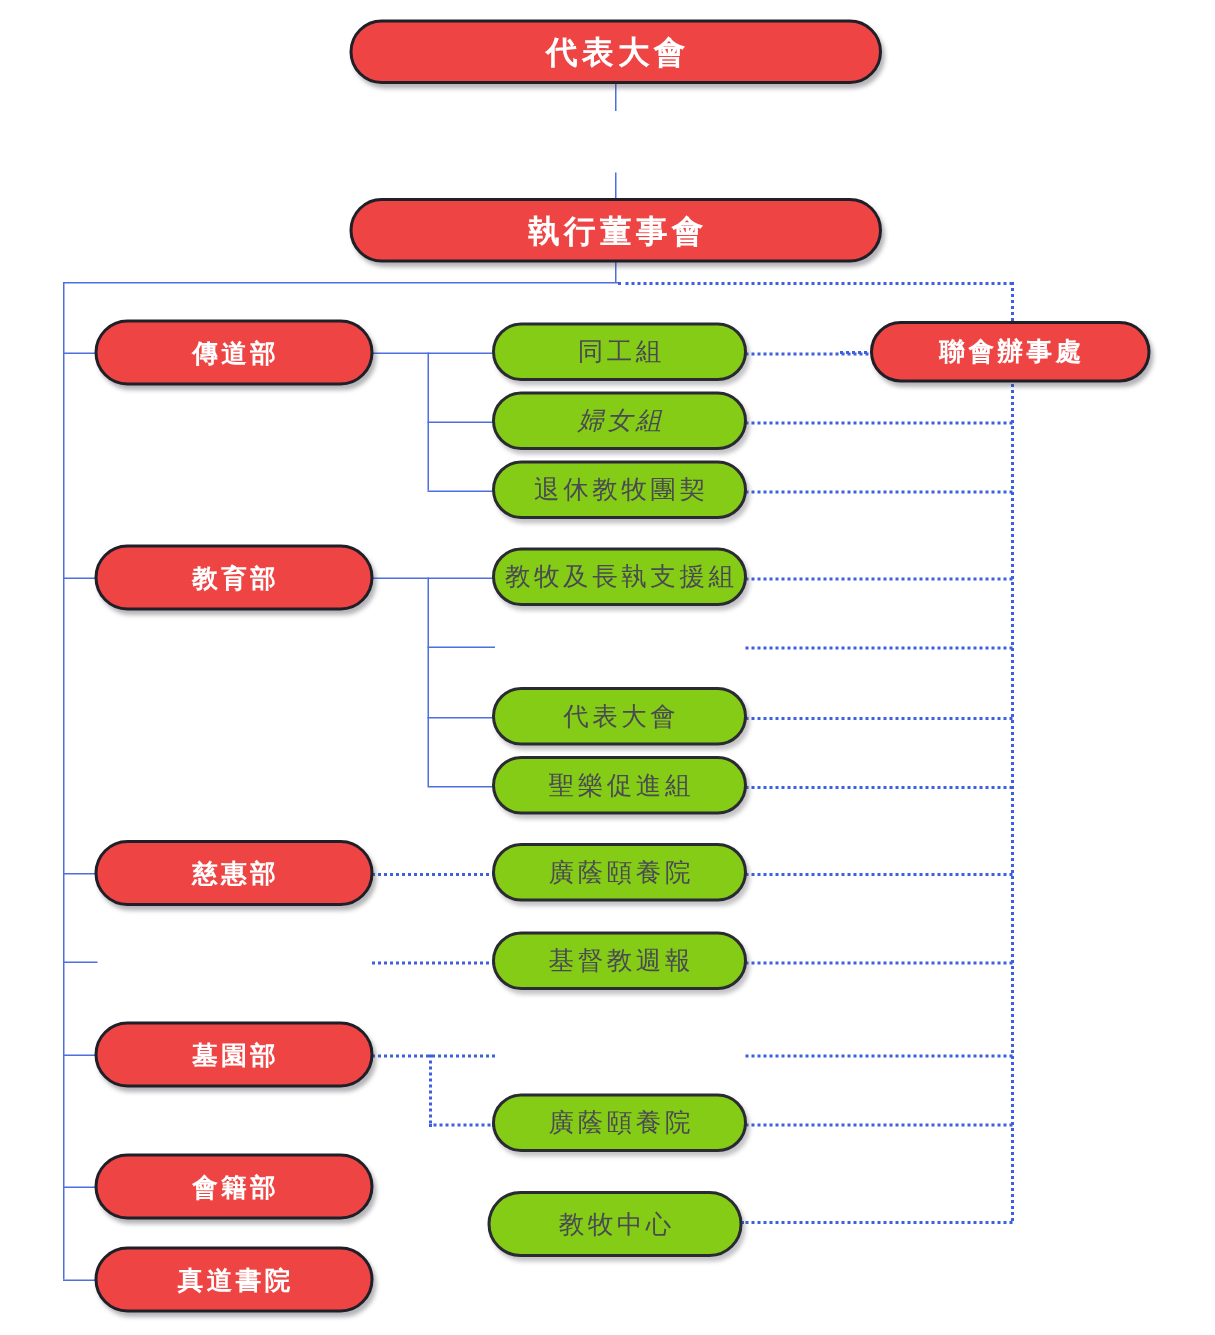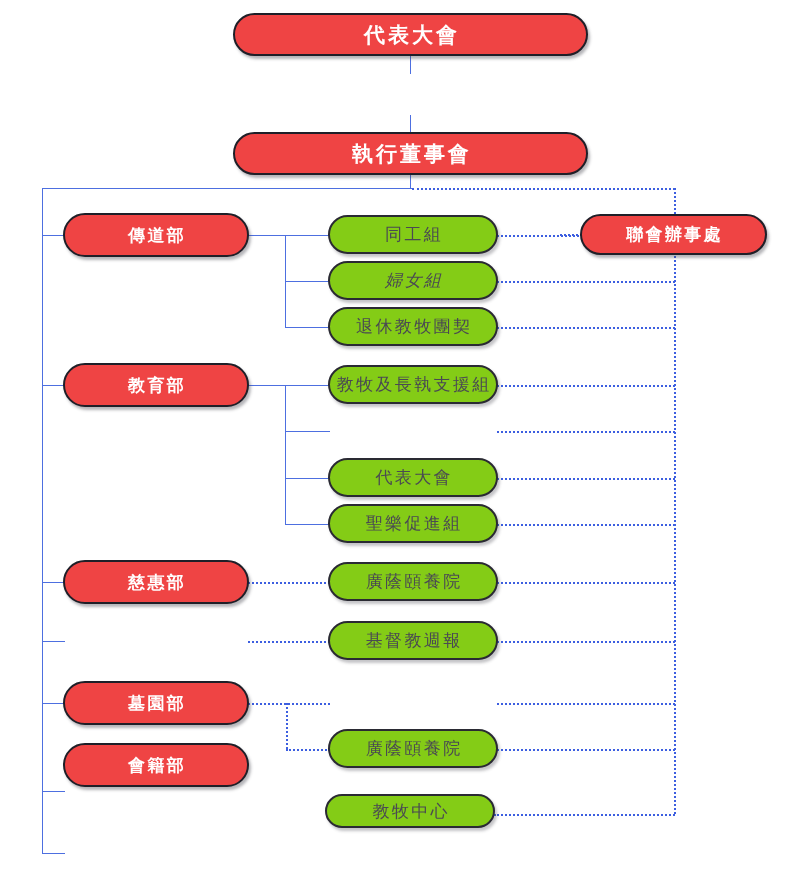--- a/index.html
+++ b/index.html
@@ -66,21 +66,21 @@
     border-radius: 999px;
     color: #4a4a52;
     font-weight: normal;
     box-shadow: 2px 3px 3px rgba(60,60,70,0.30);
   }
   
   .top-node   { width: 355px; height: 43px; left: 233px; font-size: 21px; }
   .dept-node  { width: 186px; height: 44px; left: 63px;  font-size: 17px; }
   .unit-node  { width: 170px; height: 39px; left: 328px; font-size: 17px; }
   .office-node{ width: 187px; height: 41px; left: 580px; font-size: 17px; }
-  .center-node{ width: 170px; height: 34px; left: 325px; font-size: 17px; font-family: Liberation Serif, serif; }
+  .center-node{ width: 170px; height: 44px; left: 325px; font-size: 17px; font-family: Liberation Serif, serif; }
 </style>
 </head>
 <body>
 
 <div id="chart-root">
 
   <div class="conn solid-v" style="left:410px; top:56px; height:18px;"></div>
 
   <div class="conn solid-v" style="left:410px; top:115px; height:18px;"></div>
 
@@ -152,22 +152,25 @@
   </div>
   <div class="node node-purple dept-node" style="top:560px;">
     <span>慈惠部</span>
   </div>
   <div class="node node-purple dept-node" style="top:363px;">
     <span>教育部</span>
   </div>
   <div class="node node-purple dept-node" style="top:681px;">
     <span>墓園部</span>
   </div>
-  <div class="node node-purple dept-node" style="top:743px;">
+  <div class="node node-purple dept-node" style="top:769px;">
     <span>會籍部</span>
+  </div>
+  <div class="node node-purple dept-node" style="top:831px;">
+    <span>真道書院</span>
   </div>
 
   <div class="node node-gray unit-node" style="top:215px;">
     <span>同工組</span>
   </div>
   <div class="node node-gray unit-node" style="top:261px;font-style:italic;">
     <span>婦女組</span>
   </div>
   <div class="node node-gray unit-node" style="top:307px;">
     <span>退休教牧團契</span>

